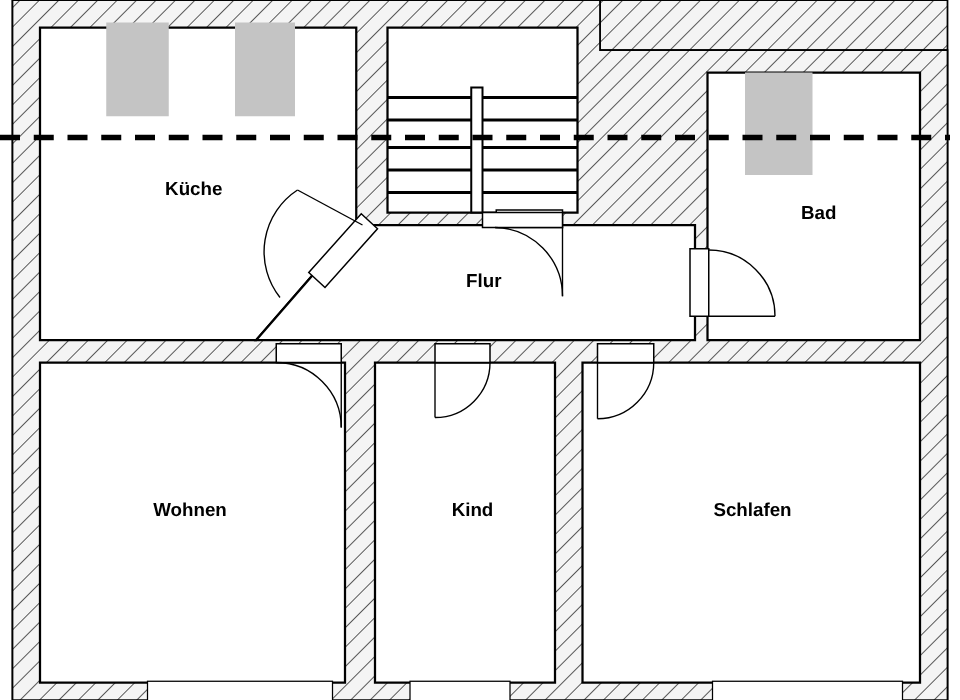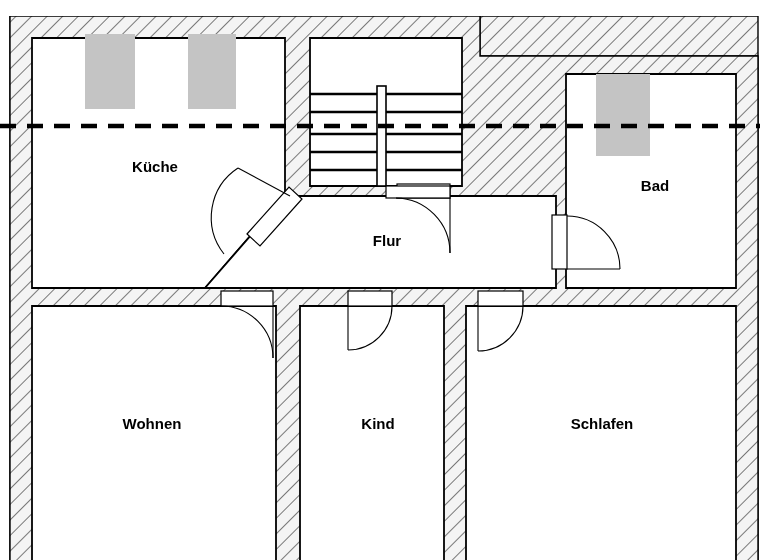--- a/index.html
+++ b/index.html
@@ -9,21 +9,20 @@
     width: 768px;
     height: 560px;
     overflow: hidden;
     font-family: "Liberation Sans", sans-serif;
   }
   #floorplan-root {
     position: relative;
     width: 768px;
     height: 412px;
     background: #d946ef;
-    margin-top: 16px;
   }
   svg.plan {
     display: block;
     width: 768px;
     height: 560px;
   }
   .room-label {
     font-family: "Liberation Sans", sans-serif;
     font-size: 15px;
     font-weight: bold;

